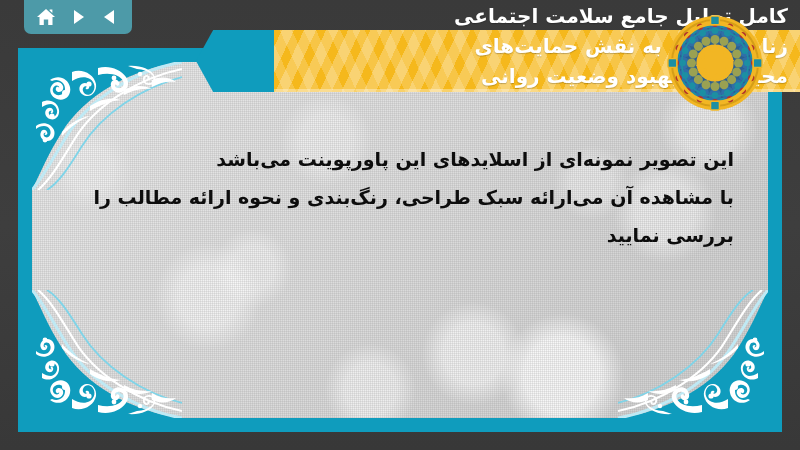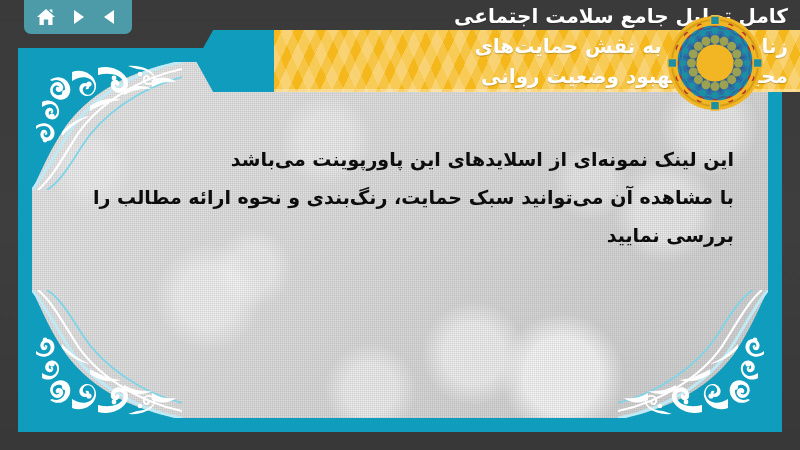--- a/index.html
+++ b/index.html
@@ -237,22 +237,22 @@
             <circle cx="13" cy="78" r="2.4"></circle>
             <path d="M120,18 c8,-4 18,-3 24,2 c-8,-1 -16,0 -24,5 Z"></path>
             <path d="M92,28 c9,-5 20,-5 28,-1 c-10,-1 -19,1 -28,6 Z"></path>
             <path d="M58,44 c10,-7 22,-9 31,-6 c-11,1 -21,5 -31,11 Z"></path>
             <path d="M30,70 c8,-9 19,-15 28,-16 c-10,4 -20,11 -28,20 Z"></path>
           </g>
         </svg>
       </div>
 
       <div class="body-text">
-        <p>این لینک نمونه‌ای از اسلایدهای این پاورپوینت می‌باشد</p>
-        <p>با مشاهده آن می‌توانید سبک حمایت، رنگ‌بندی و نحوه ارائه مطالب را بررسی نمایید</p>
+        <p>این تصویر نمونه‌ای از اسلایدهای این پاورپوینت می‌باشد</p>
+        <p>با مشاهده آن می‌ارائه سبک طراحی، رنگ‌بندی و نحوه ارائه مطالب را بررسی نمایید</p>
       </div>
     </div>
   </div>
 
   <div class="banner-arrow"></div>
   <div class="title-banner"></div>
 
   <div class="title-text">
     <span>کامل تحلیل جامع سلامت اجتماعی</span>
     <span>زنان با توجه به نقش حمایت‌های</span>

